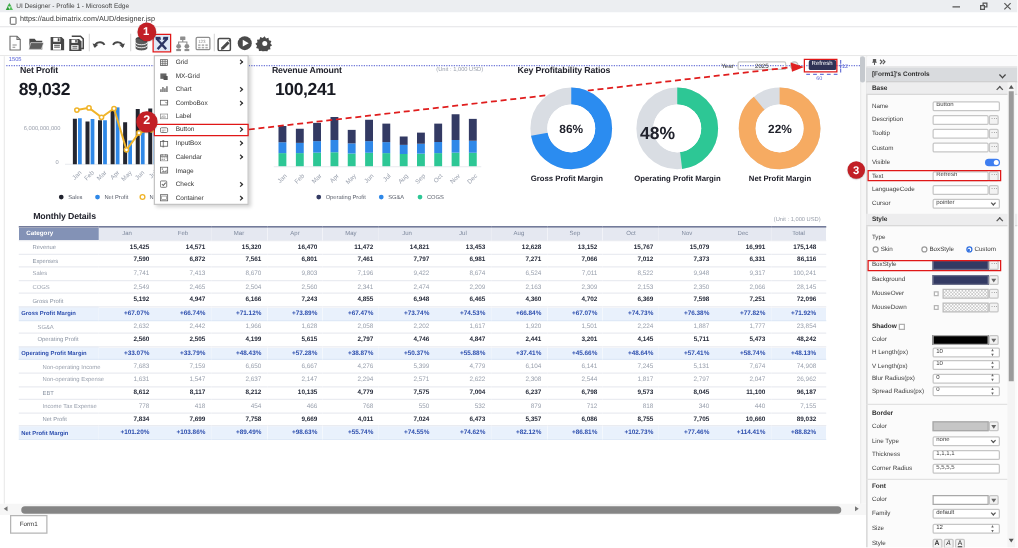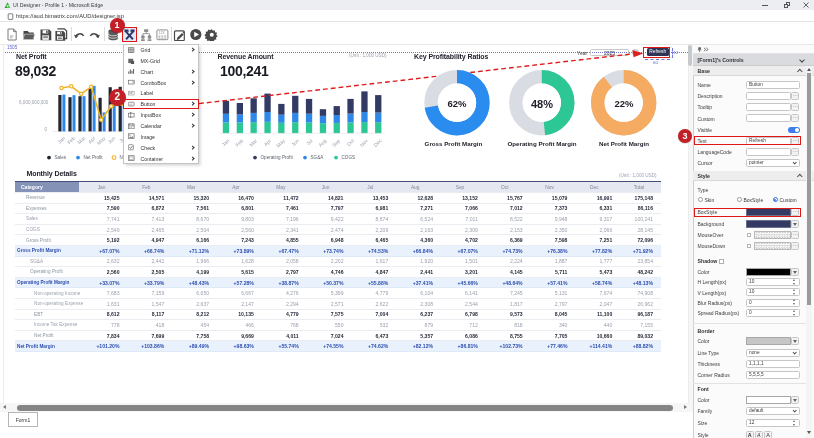--- a/index.html
+++ b/index.html
@@ -325,22 +325,22 @@
         <circle r="25.9" fill="none" stroke="#2dc795" stroke-width="13.6" stroke-dasharray="78.1 84.6" transform="rotate(-90)"></circle>
       </g>
   <g transform="translate(213.7,42.7)">
         <circle r="25.9" fill="none" stroke="#d9dde3" stroke-width="13.6"></circle>
         <circle r="25.9" fill="none" stroke="#f6ab62" stroke-width="13.6" stroke-dasharray="144.8 17.9" transform="rotate(-90)"></circle>
       </g>
   <circle cx="47" cy="42.7" r="19.2" fill="#fff"></circle>
       <circle cx="131.8" cy="42.7" r="19.2" fill="#fff"></circle>
       <circle cx="213.7" cy="42.7" r="19.2" fill="#fff"></circle>
 </svg>
-<div class="ab" style="left:427px;top:97.5px;width:60px;text-align:center;font-size:9.5px;font-weight:bold;color:#20222c">62%</div>
-<div class="ab" style="left:512px;top:97.5px;width:60px;text-align:center;font-size:11px;font-weight:bold;color:#20222c">48%</div>
+<div class="ab" style="left:427px;top:97.5px;width:60px;text-align:center;font-size:9.5px;font-weight:bold;color:#20222c">86%</div>
+<div class="ab" style="left:512px;top:97.5px;width:60px;font-size:14px;font-weight:bold;color:#20222c">48%</div>
 <div class="ab" style="left:594px;top:97.5px;width:60px;text-align:center;font-size:9.5px;font-weight:bold;color:#20222c">22%</div>
 <div class="ab" style="left:417px;top:139.8px;width:73px;text-align:center;font-size:6.2px;font-weight:bold;color:#23242e">Gross Profit Margin</div>
 <div class="ab" style="left:503px;top:139.8px;width:78px;text-align:center;font-size:6.2px;font-weight:bold;color:#23242e">Operating Profit Margin</div>
 <div class="ab" style="left:587px;top:139.8px;width:74px;text-align:center;font-size:6.2px;font-weight:bold;color:#23242e">Net Profit Margin</div>
 
 <div class="ab sect" style="left:26.5px;top:170px">Monthly Details</div>
 <div class="ab unit" style="left:619px;top:172.6px">(Unit : 1,000 USD)</div>
 <table class="ab" id="mtable">
 <colgroup>
         <col style="width:64.2px">

